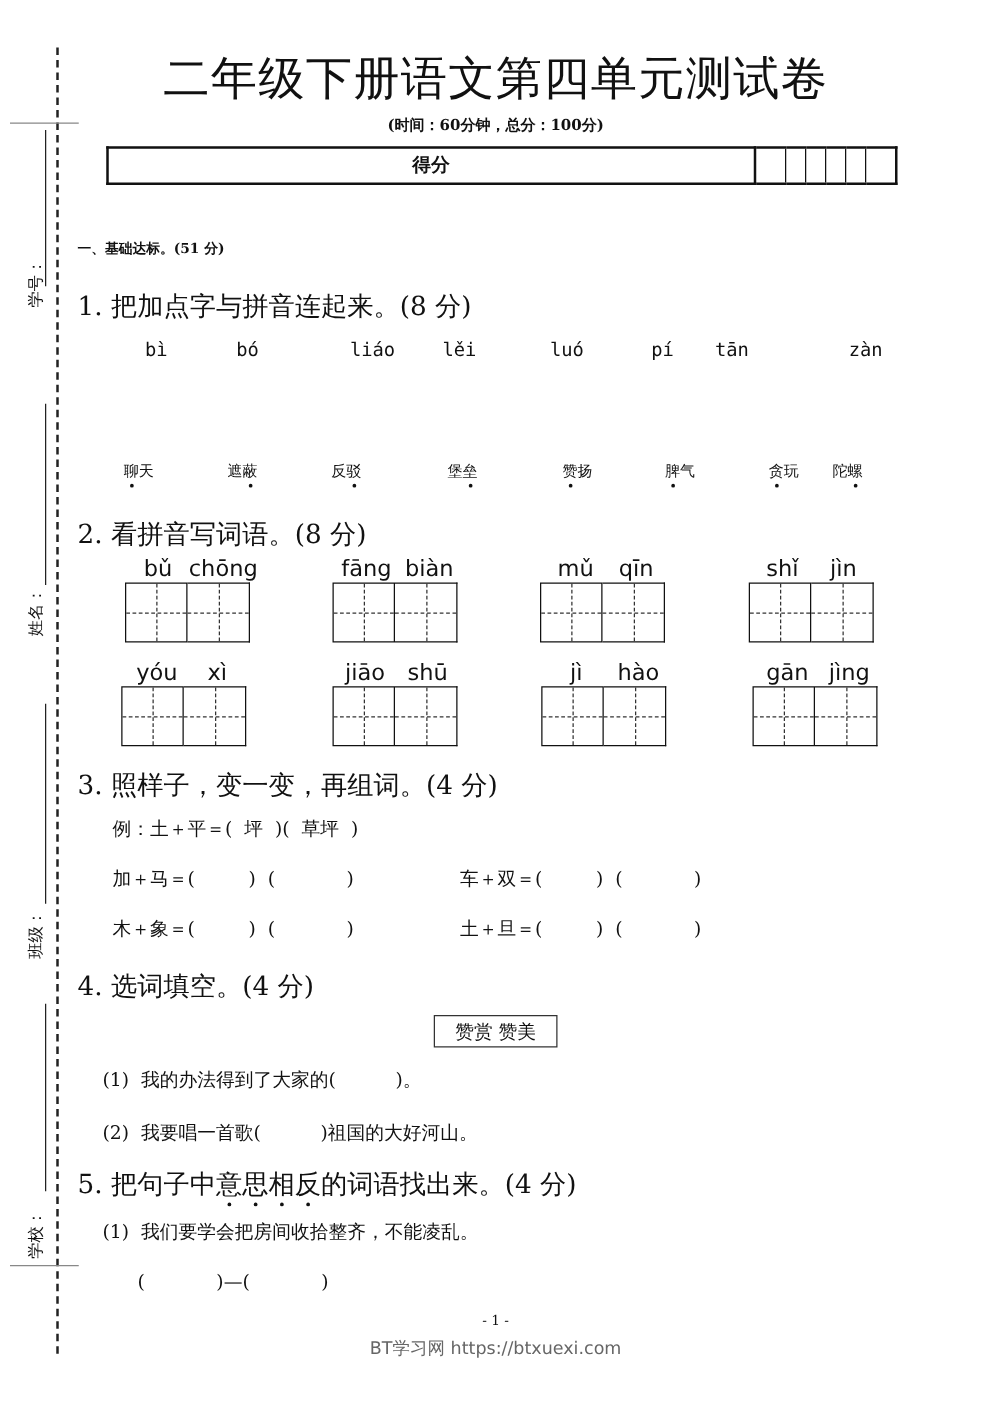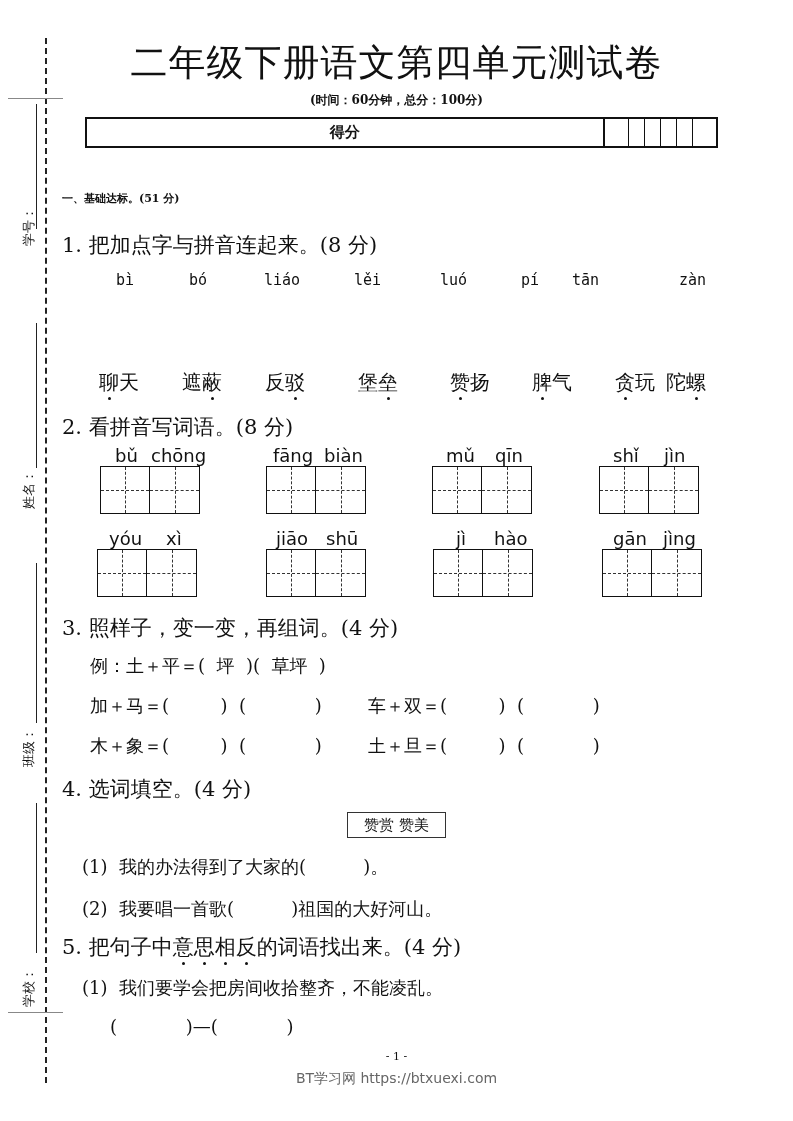--- a/index.html
+++ b/index.html
@@ -19,32 +19,32 @@
   table.score td { border: 1px solid #111; height: 29px; text-align: center; font-family: "DejaVu Sans", sans-serif; font-weight: bold; font-size: 15px; }
   table.score tr:first-child td { border-top-width: 2px; }
   table.score tr:last-child td { border-bottom-width: 2px; }
   table.score td:first-child { border-left-width: 2px; border-right-width: 2px; }
   table.score td:last-child { border-right-width: 2px; }
 
   .section { position: absolute; left: 62px; font-size: 11px; font-weight: bold; }
   .q { position: absolute; left: 62px; font-size: 21px; }
 
   .pinyin { position: absolute; top: 271px; font-family: "DejaVu Sans Mono", monospace; font-size: 15px; }
-  .word { position: absolute; top: 369px; font-family: "DejaVu Sans", sans-serif; font-size: 20px; }
+  .word { position: absolute; top: 369px; font-family: "DejaVu Sans", sans-serif; font-size: 12px; }
   .dot { position: relative; display: inline-block; }
   .dot::after { content: ""; position: absolute; left: 50%; bottom: -4px; width: 3px; height: 3px; margin-left: -1.5px; border-radius: 50%; background: #111; }
 
   .grid-group { position: absolute; width: 100px; height: 48px; display: flex; }
   .cell { position: relative; width: 50px; height: 48px; border: 1.5px solid #111; }
   .cell + .cell { border-left: none; }
   .cell::before { content: ""; position: absolute; left: 50%; top: 0; bottom: 0; border-left: 1px dashed #333; }
   .cell::after { content: ""; position: absolute; top: 50%; left: 0; right: 0; border-top: 1px dashed #333; }
   .gp { position: absolute; font-family: "DejaVu Sans", sans-serif; font-size: 18px; }
 
-  .line { position: absolute; font-size: 18px; white-space: pre; }
+  .line { position: absolute; font-size: 15px; white-space: pre; }
   .wordbox { position: absolute; left: 347px; top: 812px; width: 99px; height: 26px; border: 1px solid #333; font-family: "DejaVu Sans", sans-serif; font-size: 15px; text-align: center; line-height: 24px; }
   .pagenum { position: absolute; left: 0; width: 793px; top: 1050px; text-align: center; font-size: 11px; }
   .watermark { position: absolute; left: 0; width: 793px; top: 1070px; text-align: center; font-family: "DejaVu Sans", sans-serif; font-size: 14px; color: #666; }
 </style>
 </head>
 <body>
 
 <div class="dash-line"></div>
 <div class="tick-h" style="left:8px; top:98px; width:55px;"></div>
 <div class="tick-h" style="left:8px; top:1012px; width:55px;"></div>
@@ -72,21 +72,21 @@
     <td></td>
   </tr>
 </tbody>
   </table>
 
 <div class="section" style="top:191px;">一、基础达标。(51 分)</div>
 
 <div class="q" style="top:231px;">1. 把加点字与拼音连起来。(8 分)</div>
 <div class="pinyin" style="left:116px;">bì</div>
 <div class="pinyin" style="left:189px;">bó</div>
-<div class="pinyin" style="left:264px;text-align:right;">liáo</div>
+<div class="pinyin" style="left:280px;text-align:right;">liáo</div>
 <div class="pinyin" style="left:354px;">lěi</div>
 <div class="pinyin" style="left:440px;">luó</div>
 <div class="pinyin" style="left:521px;">pí</div>
 <div class="pinyin" style="left:572px;">tān</div>
 <div class="pinyin" style="left:679px;">zàn</div>
 
 <div class="word" style="left:99px;"><span class="dot">聊</span><span>天</span></div>
 <div class="word" style="left:182px;"><span>遮</span><span class="dot">蔽</span></div>
 <div class="word" style="left:265px;"><span>反</span><span class="dot">驳</span></div>
 <div class="word" style="left:358px;"><span>堡</span><span class="dot">垒</span></div>

